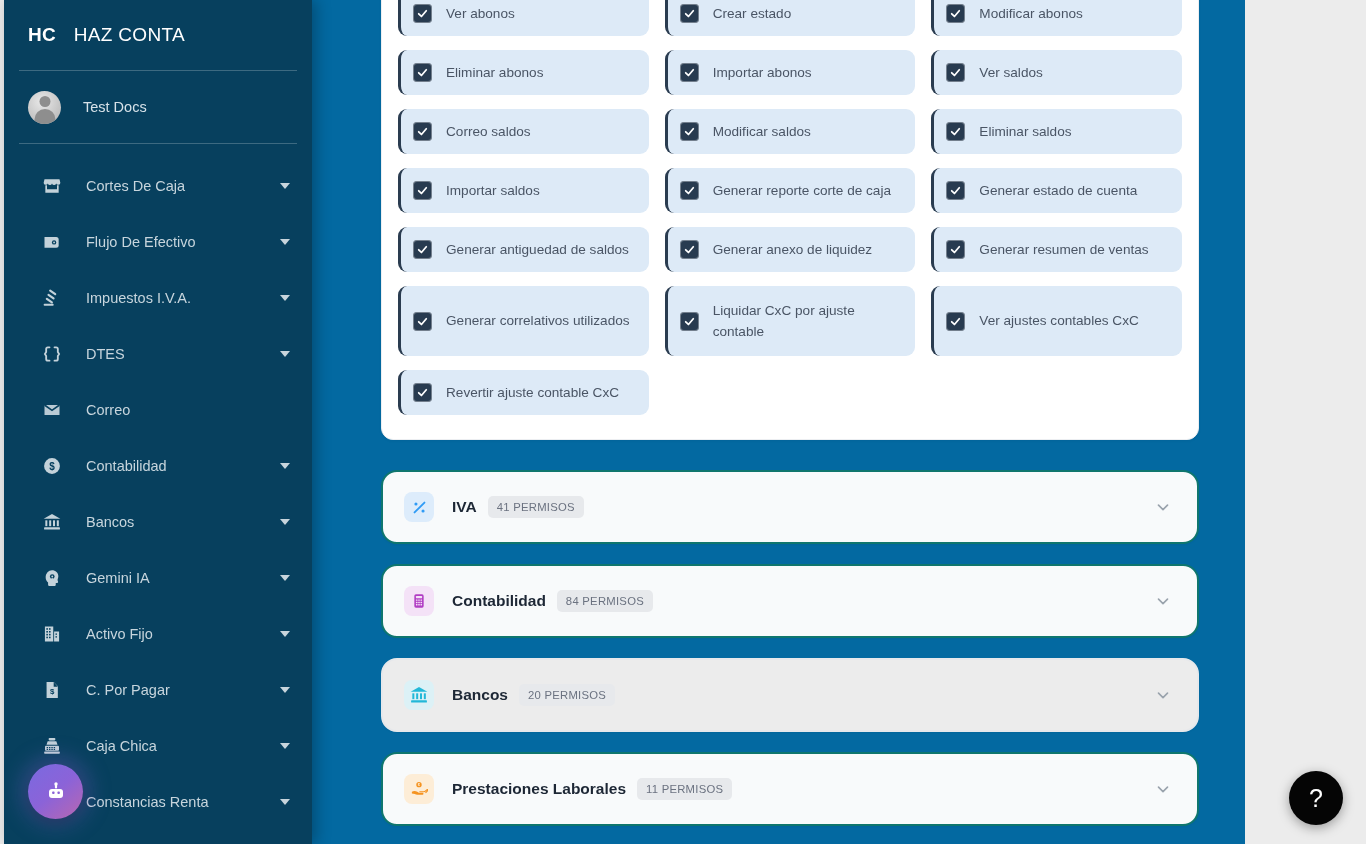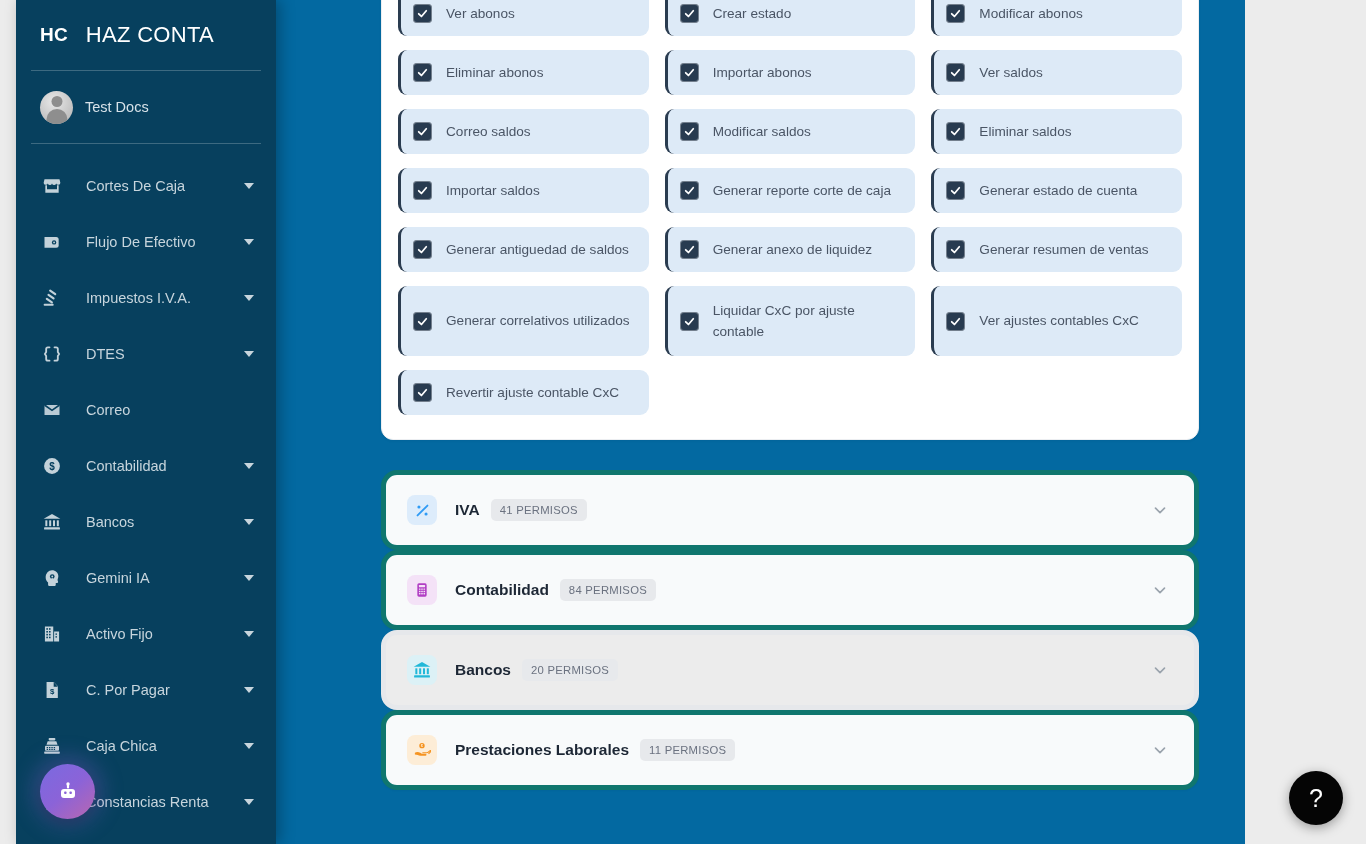--- a/index.html
+++ b/index.html
@@ -15,22 +15,22 @@
   #app {
     position: relative;
     width: 1366px;
     height: 844px;
     background: #ececec;
   }
 
   
   #sidebar {
     position: absolute;
-    left: 16px; top: 0;
-    width: 260px;
+    left: 4px; top: 0;
+    width: 308px;
     height: 844px;
     background: #07405e;
     box-shadow: 4px 0 14px rgba(0,0,0,0.28);
     z-index: 20;
     overflow: hidden;
   }
 
   .brand {
     display: flex;
     align-items: center;
@@ -39,37 +39,37 @@
     gap: 18px;
   }
   .brand-logo {
     color: #ffffff;
     font-size: 19px;
     font-weight: bold;
     letter-spacing: 0.2px;
   }
   .brand-name {
     color: #ffffff;
-    font-size: 22px;
+    font-size: 19px;
     font-weight: normal;
     letter-spacing: 0.3px;
   }
 
   .sb-divider {
     height: 1px;
     background: rgba(255,255,255,0.22);
     margin: 0 15px;
   }
 
   .profile {
     display: flex;
     align-items: center;
     height: 72px;
     padding: 0 24px;
-    gap: 12px;
+    gap: 22px;
   }
   .avatar {
     width: 33px; height: 33px;
     border-radius: 50%;
     background: radial-gradient(circle at 42% 32%, #e9e9e9 0%, #c6c6c6 60%, #b4b4b4 100%);
     position: relative;
     overflow: hidden;
     flex: none;
   }
   .avatar::before {
@@ -94,21 +94,21 @@
     color: #d7e2e9;
     font-size: 14.5px;
   }
 
   .menu { padding-top: 14px; }
 
   .menu-item {
     display: flex;
     align-items: center;
     height: 56px;
-    padding: 0 22px 0 26px;
+    padding: 0 22px 0 38px;
     gap: 0;
     cursor: pointer;
     position: relative;
   }
   .menu-icon {
     width: 28px;
     flex: none;
     display: flex;
     align-items: center;
     justify-content: flex-start;
@@ -218,22 +218,23 @@
 
   
   .acc-wrap {
     width: 818px;
     margin-left: 121px;
     margin-top: 30px;
   }
 
   .acc {
     background: #f8fafb;
-    border: 5px solid #0f766e;
+    border: 2px solid #0f766e;
     border-radius: 16px;
+    margin-bottom: 20px;
     box-shadow: 0 1px 2px rgba(16,24,40,0.04);
   }
   .acc.hover { background: #ececec; border-color: #e6e8eb; }
 
   .acc-head {
     display: flex;
     align-items: center;
     height: 70px;
     padding: 0 25px 0 21px;
     cursor: pointer;

